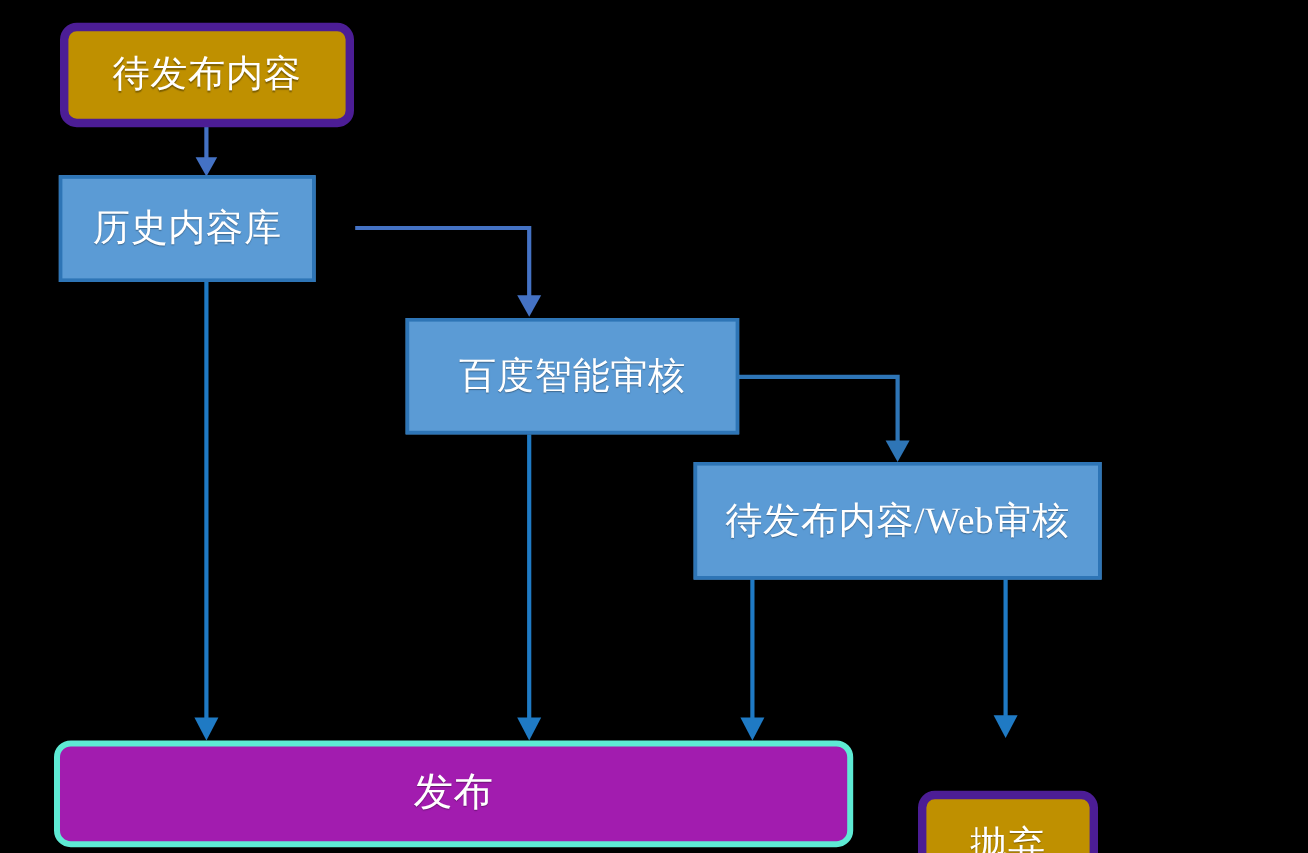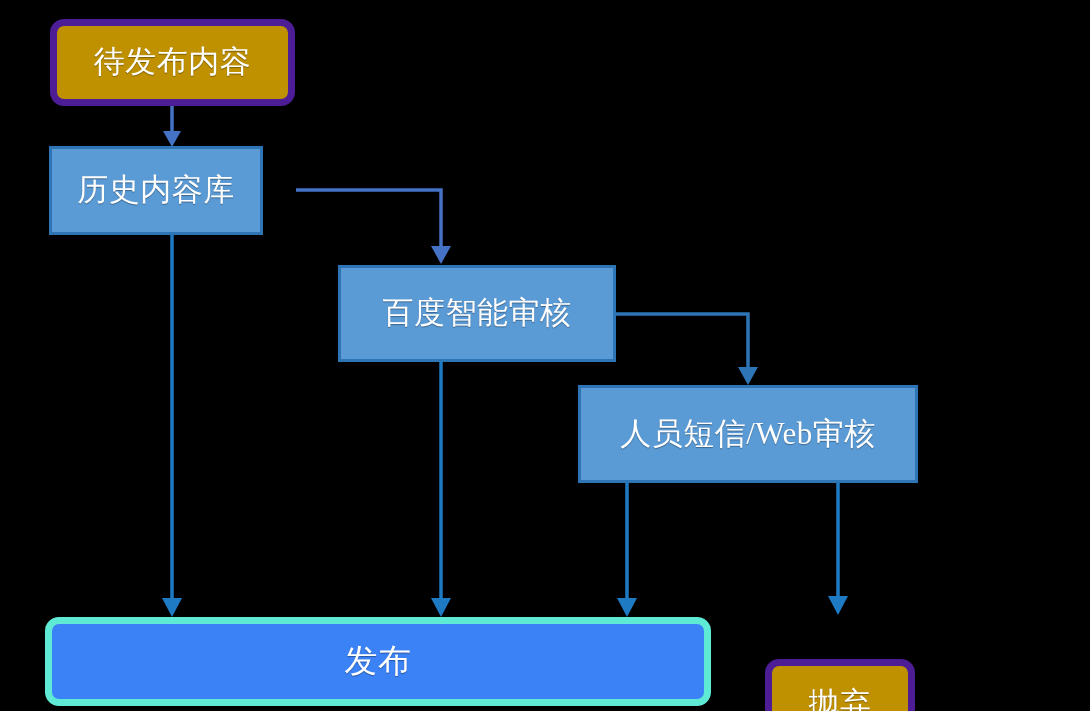--- a/index.html
+++ b/index.html
@@ -42,22 +42,22 @@
     margin-top: 14px;
   }
   
   .node.blue {
     background: #5B9BD5;
     border: 3px solid #2E75B6;
     border-radius: 0;
   }
   
   .node.green {
-    background: #3b82f6;
-    border: 7px solid #5eead4;
+    background: #a21caf;
+    border: 5px solid #5eead4;
     border-radius: 14px;
   }
   #edges {
     position: absolute;
     left: 0;
     top: 0;
     width: 1090px;
     height: 711px;
     pointer-events: none;
   }
@@ -119,21 +119,21 @@
 
   <div class="node blue" style="left:49px; top:146px; width:214px; height:89px; font-size:31px;">
     <span class="node-label">历史内容库</span>
   </div>
 
   <div class="node blue" style="left:302px; top:265px; width:278px; height:97px; font-size:31px;margin-left:36px;">
     <span class="node-label">百度智能审核</span>
   </div>
 
   <div class="node blue" style="left:578px; top:385px; width:340px; height:98px; font-size:31px;">
-    <span class="node-label">人员短信/Web审核</span>
+    <span class="node-label">待发布内容/Web审核</span>
   </div>
 
   <div class="node green" style="left:45px; top:617px; width:666px; height:89px; font-size:33px;">
     <span class="node-label">发布</span>
   </div>
 
   <div class="node gold" style="left:765px; top:645px; width:150px; height:90px; font-size:31px;">
     <span class="node-label">抛弃</span>
   </div>
 

